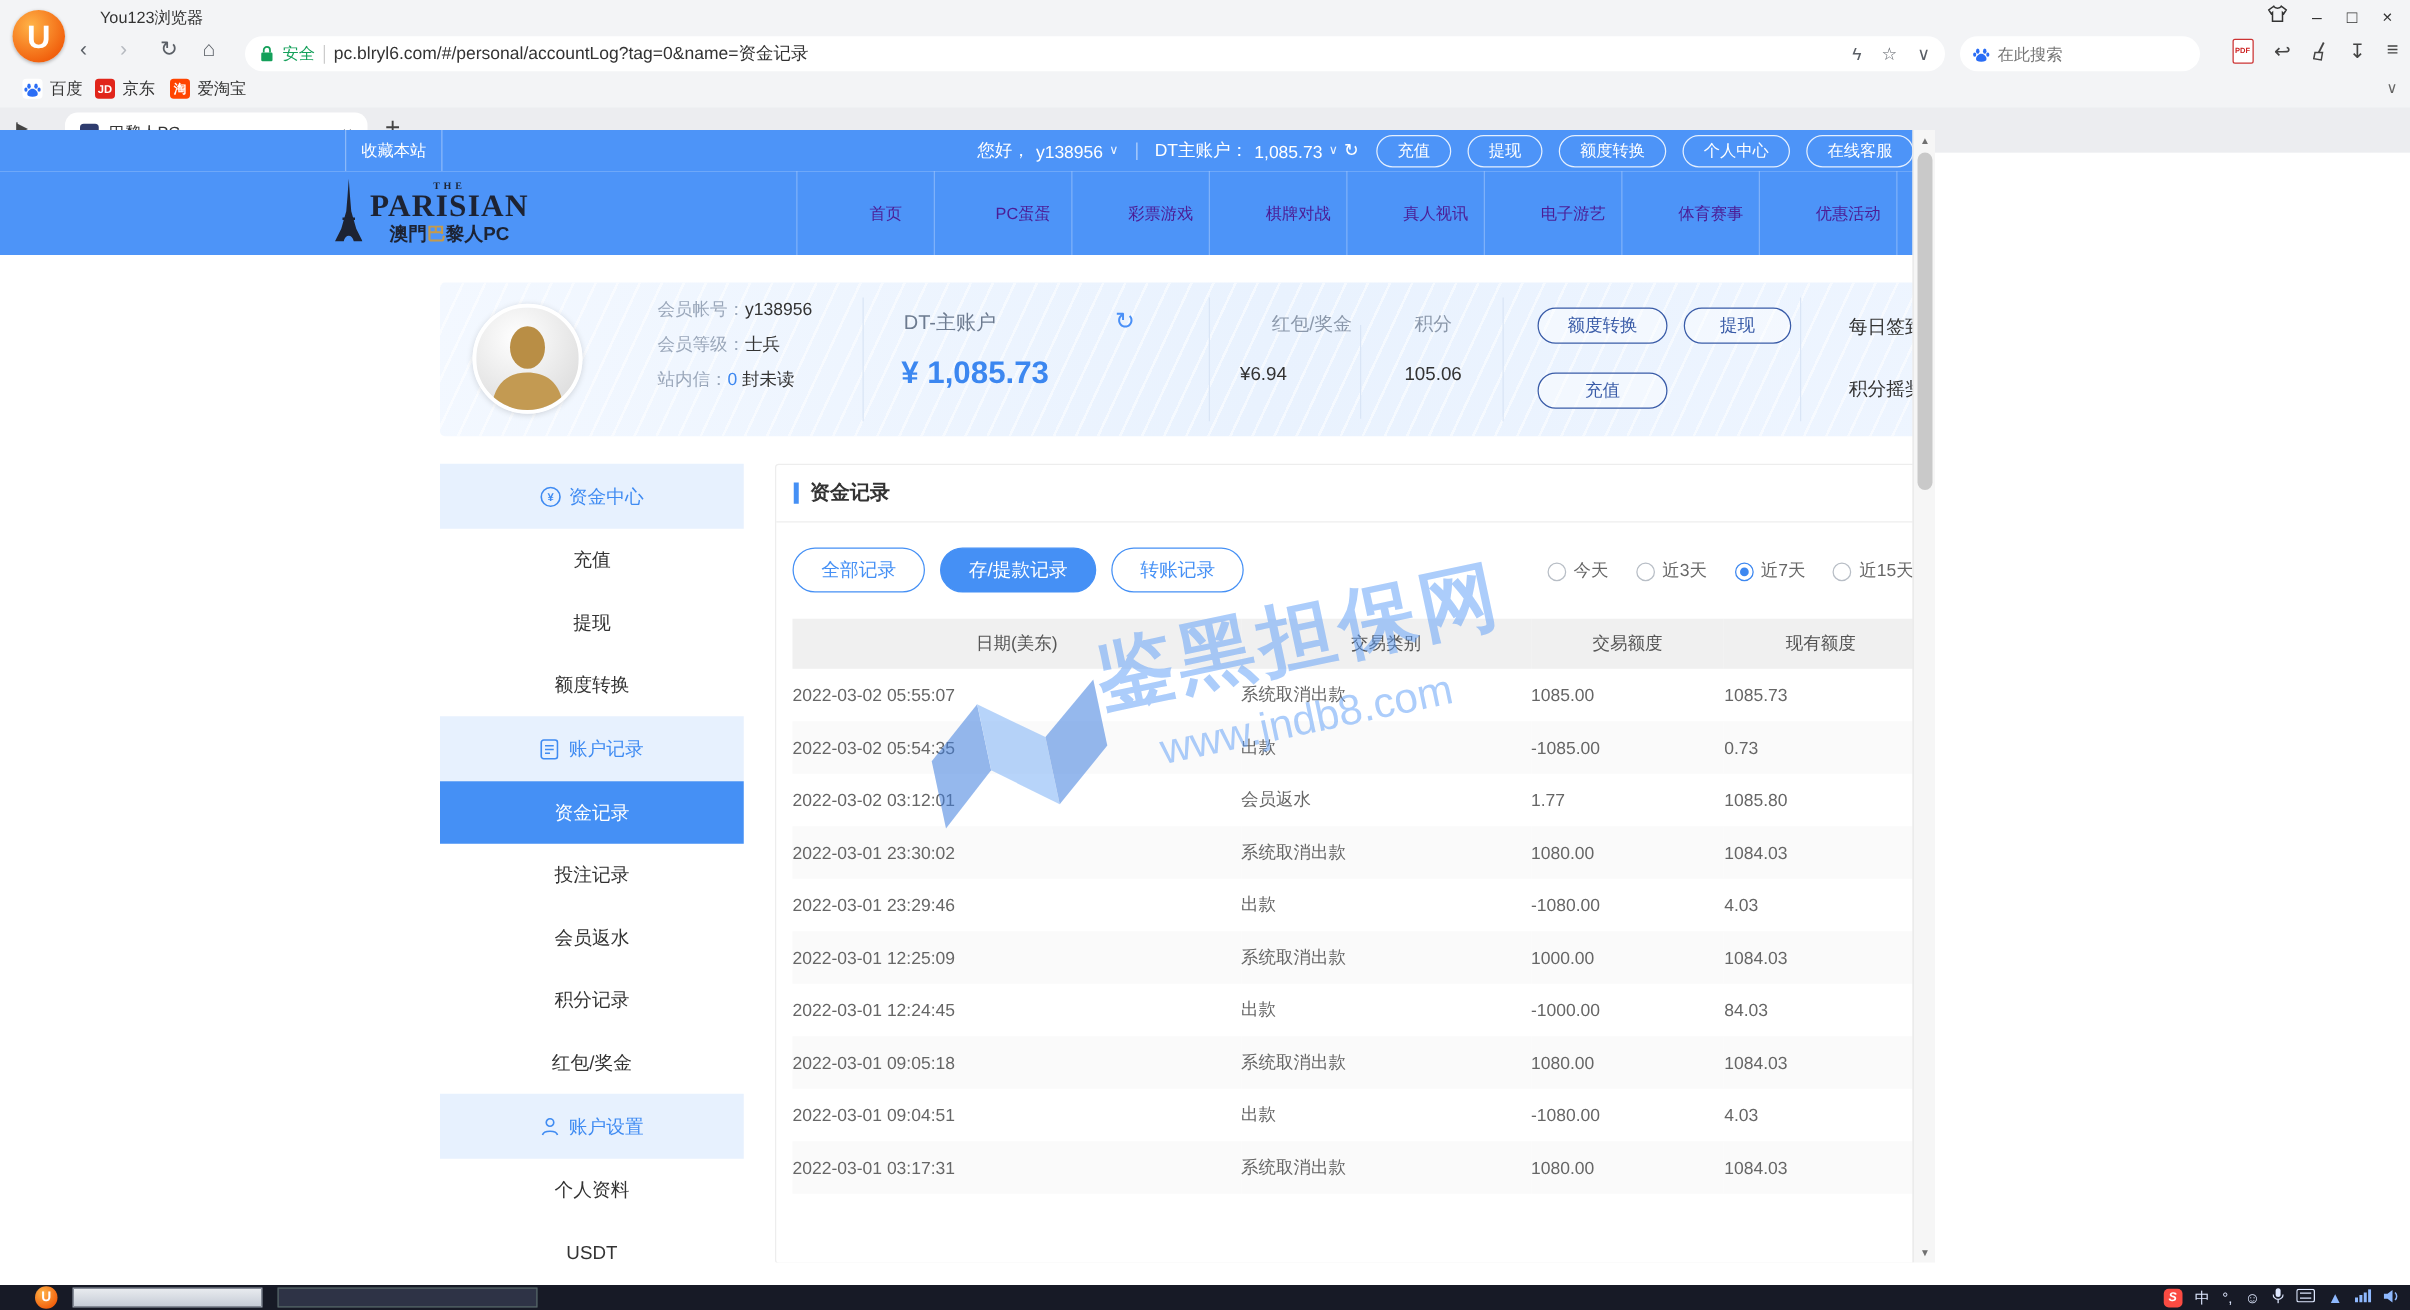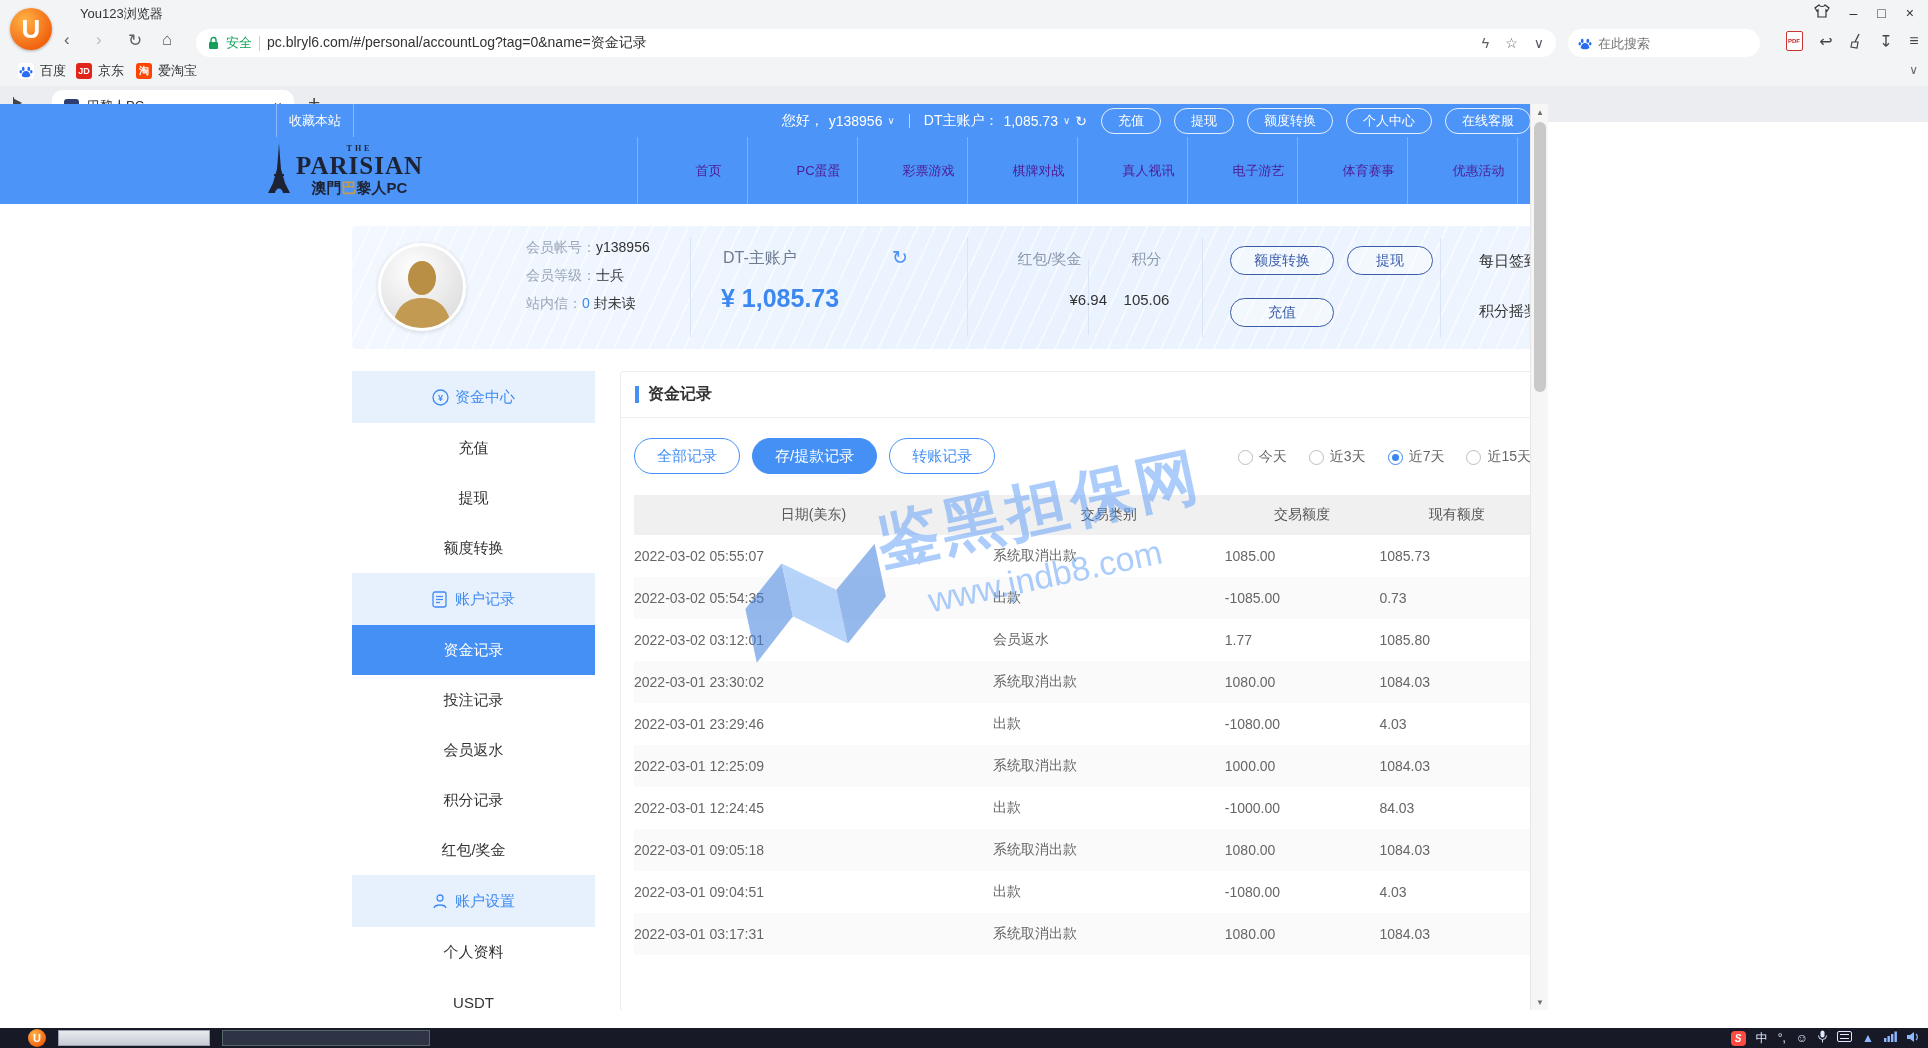--- a/index.html
+++ b/index.html
@@ -332,21 +332,21 @@
         <div><span class="plabel">会员帐号：</span><span class="pval">y138956</span></div>
         <div><span class="plabel">会员等级：</span><span class="pval">士兵</span></div>
         <div><span class="plabel">站内信：</span><span class="pval"><span class="blue">0</span> <span>封未读</span></span></div>
       </div>
 
       <div class="wallet-label">DT-主账户</div>
       <div class="refresh-ic">↻</div>
       <div class="wallet-amt">¥ 1,085.73</div>
 
       <div class="pc3-label" style="left:640px;width:115px;text-align:center">红包/奖金</div>
-      <div class="pc3-val" style="left:640px;width:115px;text-align:right">¥6.94</div>
+      <div class="pc3-val" style="left:640px;width:115px;text-align:left">¥6.94</div>
       <div class="pc3-label" style="left:752px;width:85px;text-align:center">积分</div>
       <div class="pc3-val" style="left:752px;width:85px;text-align:center">105.06</div>
 
       <div class="pbtn" style="left:878px;top:20px">额度转换</div>
       <div class="pbtn" style="left:995px;top:20px;width:86px">提现</div>
       <div class="pbtn" style="left:878px;top:72px">充值</div>
 
       <div class="pright" style="top:26px">每日签到</div>
       <div class="pright" style="top:76px">积分摇奖</div>
     </div>

